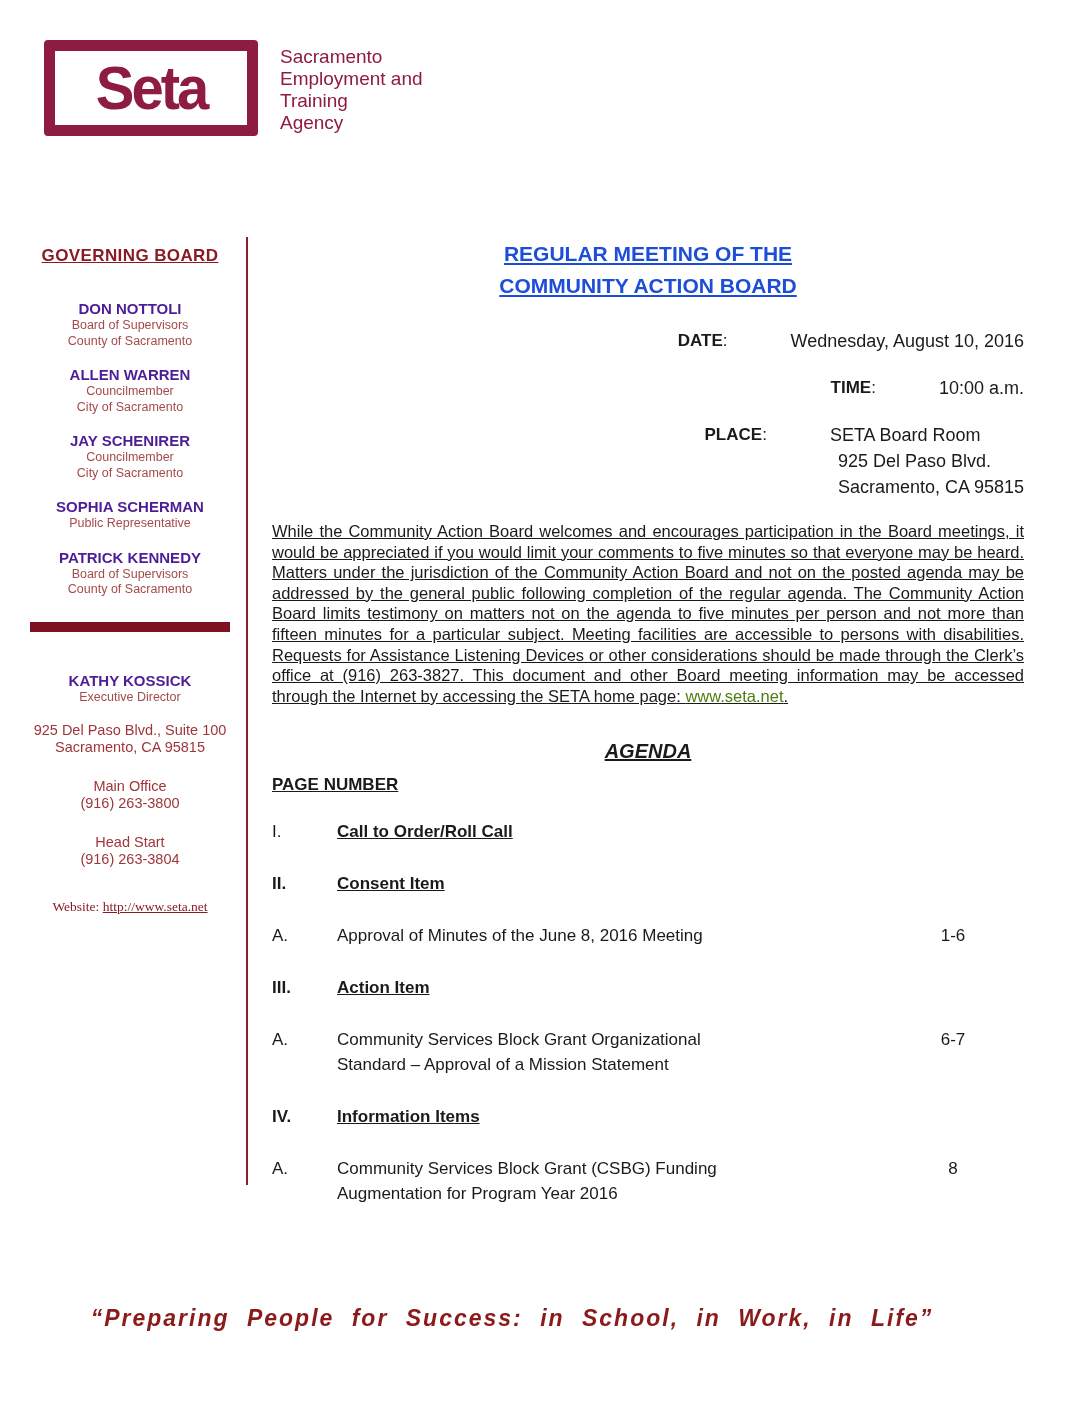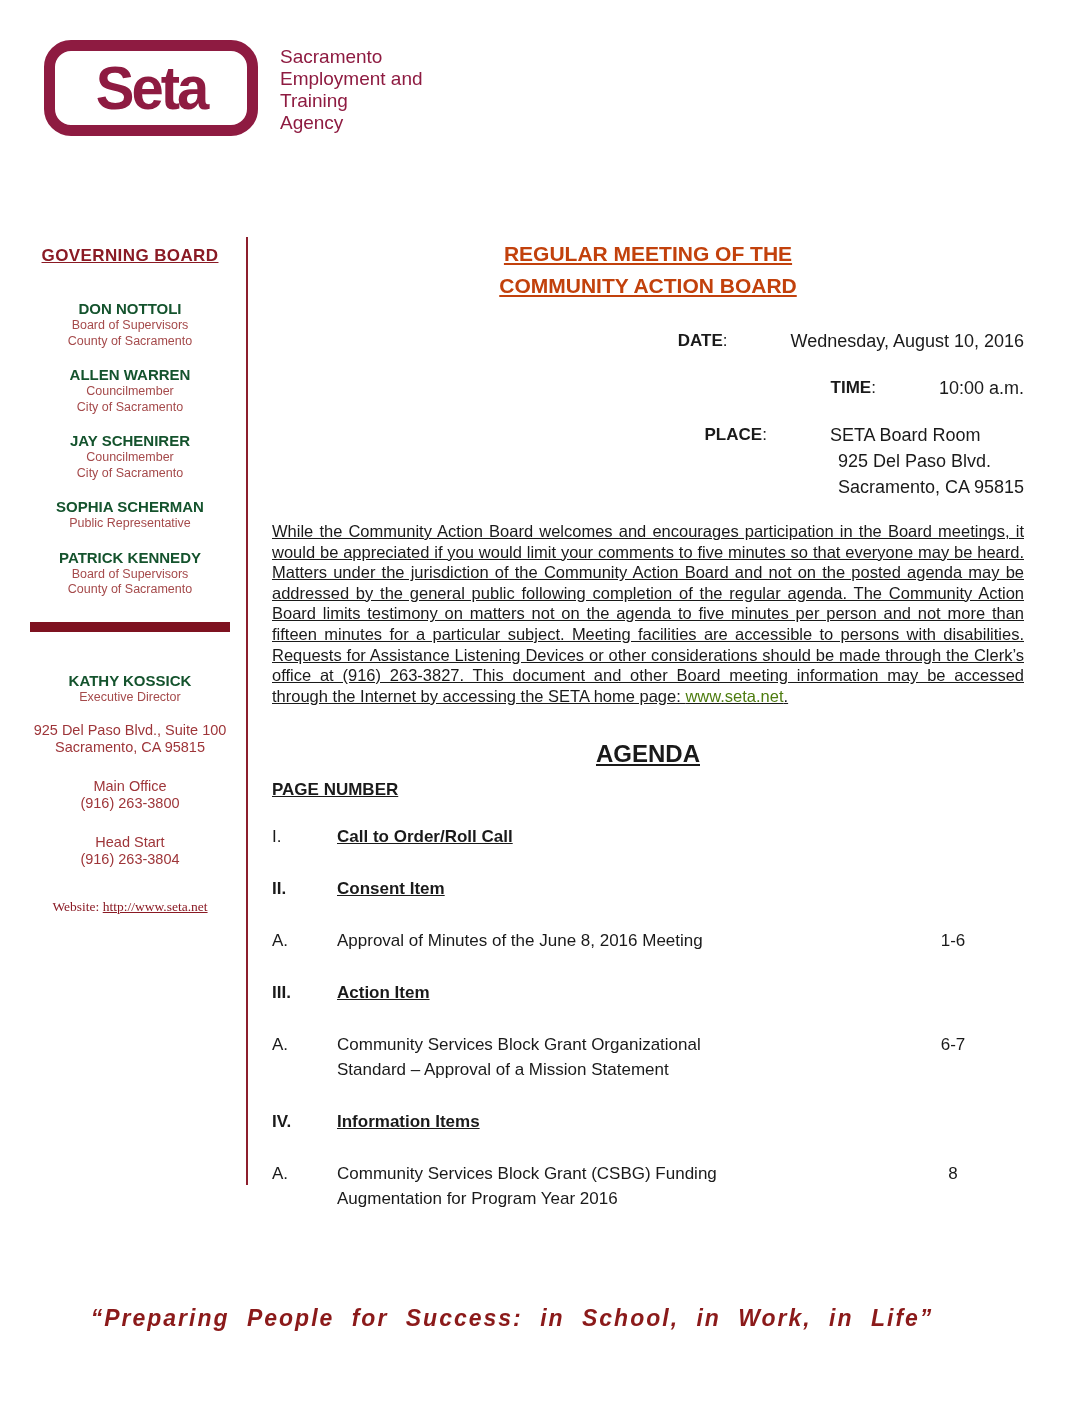--- a/index.html
+++ b/index.html
@@ -3,21 +3,21 @@
 <meta charset="utf-8">
 <style>
   * { margin:0; padding:0; box-sizing:border-box; }
   html,body { background:#ffffff; }
   body { font-family:"Liberation Sans","DejaVu Sans",sans-serif; color:#1a1a1a; }
   .page { position:relative; width:1088px; height:1408px; background:#ffffff; overflow:hidden; }
 
   
   .logo-box {
     position:absolute; left:44px; top:40px; width:214px; height:96px;
-    border:11px solid #8E1B41; border-radius:27px;
+    border:11px solid #8E1B41; border-radius:4px;
     display:flex; align-items:center; justify-content:center;
   }
   .logo-text {
     font-size:58px; font-weight:800; color:#8E1B41; letter-spacing:-3px;
     font-style:normal; transform:scaleY(1.05); line-height:1;
   }
   .org-name {
     position:absolute; left:280px; top:46px;
     color:#8E1B41; font-size:19px; line-height:22px; font-weight:400;
   }
@@ -25,54 +25,54 @@
   
   .sidebar {
     position:absolute; left:28px; top:246px; width:204px;
     text-align:center;
   }
   .sb-heading {
     color:#8A1A24; font-size:17px; font-weight:700; letter-spacing:.4px;
     text-decoration:underline; margin-bottom:34px;
   }
   .member { margin-bottom:17px; }
-  .m-name { color:#14532d; font-size:15px; font-weight:700; line-height:18px; }
+  .m-name { color:#4c1d95; font-size:15px; font-weight:700; line-height:18px; }
   .m-role { color:#A54A4B; font-size:12.5px; line-height:15.5px; }
   .sb-bar { height:10px; background:#7E1220; margin:24px 2px 0 2px; }
   .sb-director { margin-top:40px; }
   .sb-address { margin-top:12px; color:#9E3539; font-size:14.5px; line-height:17px; }
   .sb-contact { margin-top:22px; color:#9E3539; font-size:14.5px; line-height:17px; }
   .sb-website {
     margin-top:31px; font-family:"Liberation Serif","DejaVu Serif",serif;
     color:#8A1A24; font-size:13.5px;
   }
   .sb-website a { color:#8A1A24; text-decoration:underline; cursor:pointer; }
 
   
   .vline { position:absolute; left:246px; top:237px; width:2px; height:948px; background:#8D1F2D; }
 
   
   .main { position:absolute; left:272px; top:238px; width:752px; }
-  .title { text-align:center; font-size:21px; font-weight:700; line-height:32px; color:#c2410c; }
+  .title { text-align:center; font-size:21px; font-weight:700; line-height:32px; color:#1d4ed8; }
   .title div { display:inline-block; text-decoration:underline; }
   .title .tline { display:block; }
   .minfo { margin-top:26px; }
   .minfo-row { display:flex; margin-bottom:21px;justify-content:flex-end; }
   .minfo-label { width:195px; text-align:right; font-size:17px; font-weight:700; line-height:26px; }
   .minfo-label .colon { font-weight:400; }
   .minfo-value { margin-left:63px; font-size:18px; line-height:26px; }
   .minfo-value div+div { padding-left:8px; }
 
   .notice {
     margin-top:15px; text-align:justify; font-size:16.5px; line-height:20.6px;
     text-decoration:underline; color:#1a1a1a;
   }
   .notice a { color:#4d7c0f; cursor:pointer; }
 
-  .agenda-h { text-align:center; margin-top:34px; font-size:24px; font-weight:700; }
+  .agenda-h { text-align:center; margin-top:34px; font-size:20px; font-weight:700;font-style:italic; }
   .agenda-h span { text-decoration:underline; }
   .pn { margin-top:12px; font-size:17px; font-weight:700; text-decoration:underline; }
 
   .agenda-list { margin-top:24px; }
   .ag-row { display:flex; margin-bottom:27px; font-size:17px; line-height:25px; }
   .ag-num { width:65px; flex:0 0 65px; }
   .ag-num.bold { font-weight:700; }
   .ag-text { width:490px; flex:0 0 490px; }
   .ag-text.sec { font-weight:700; text-decoration:underline; }
   .ag-pages { flex:1; text-align:center; max-width:145px; margin-left:55px; }

